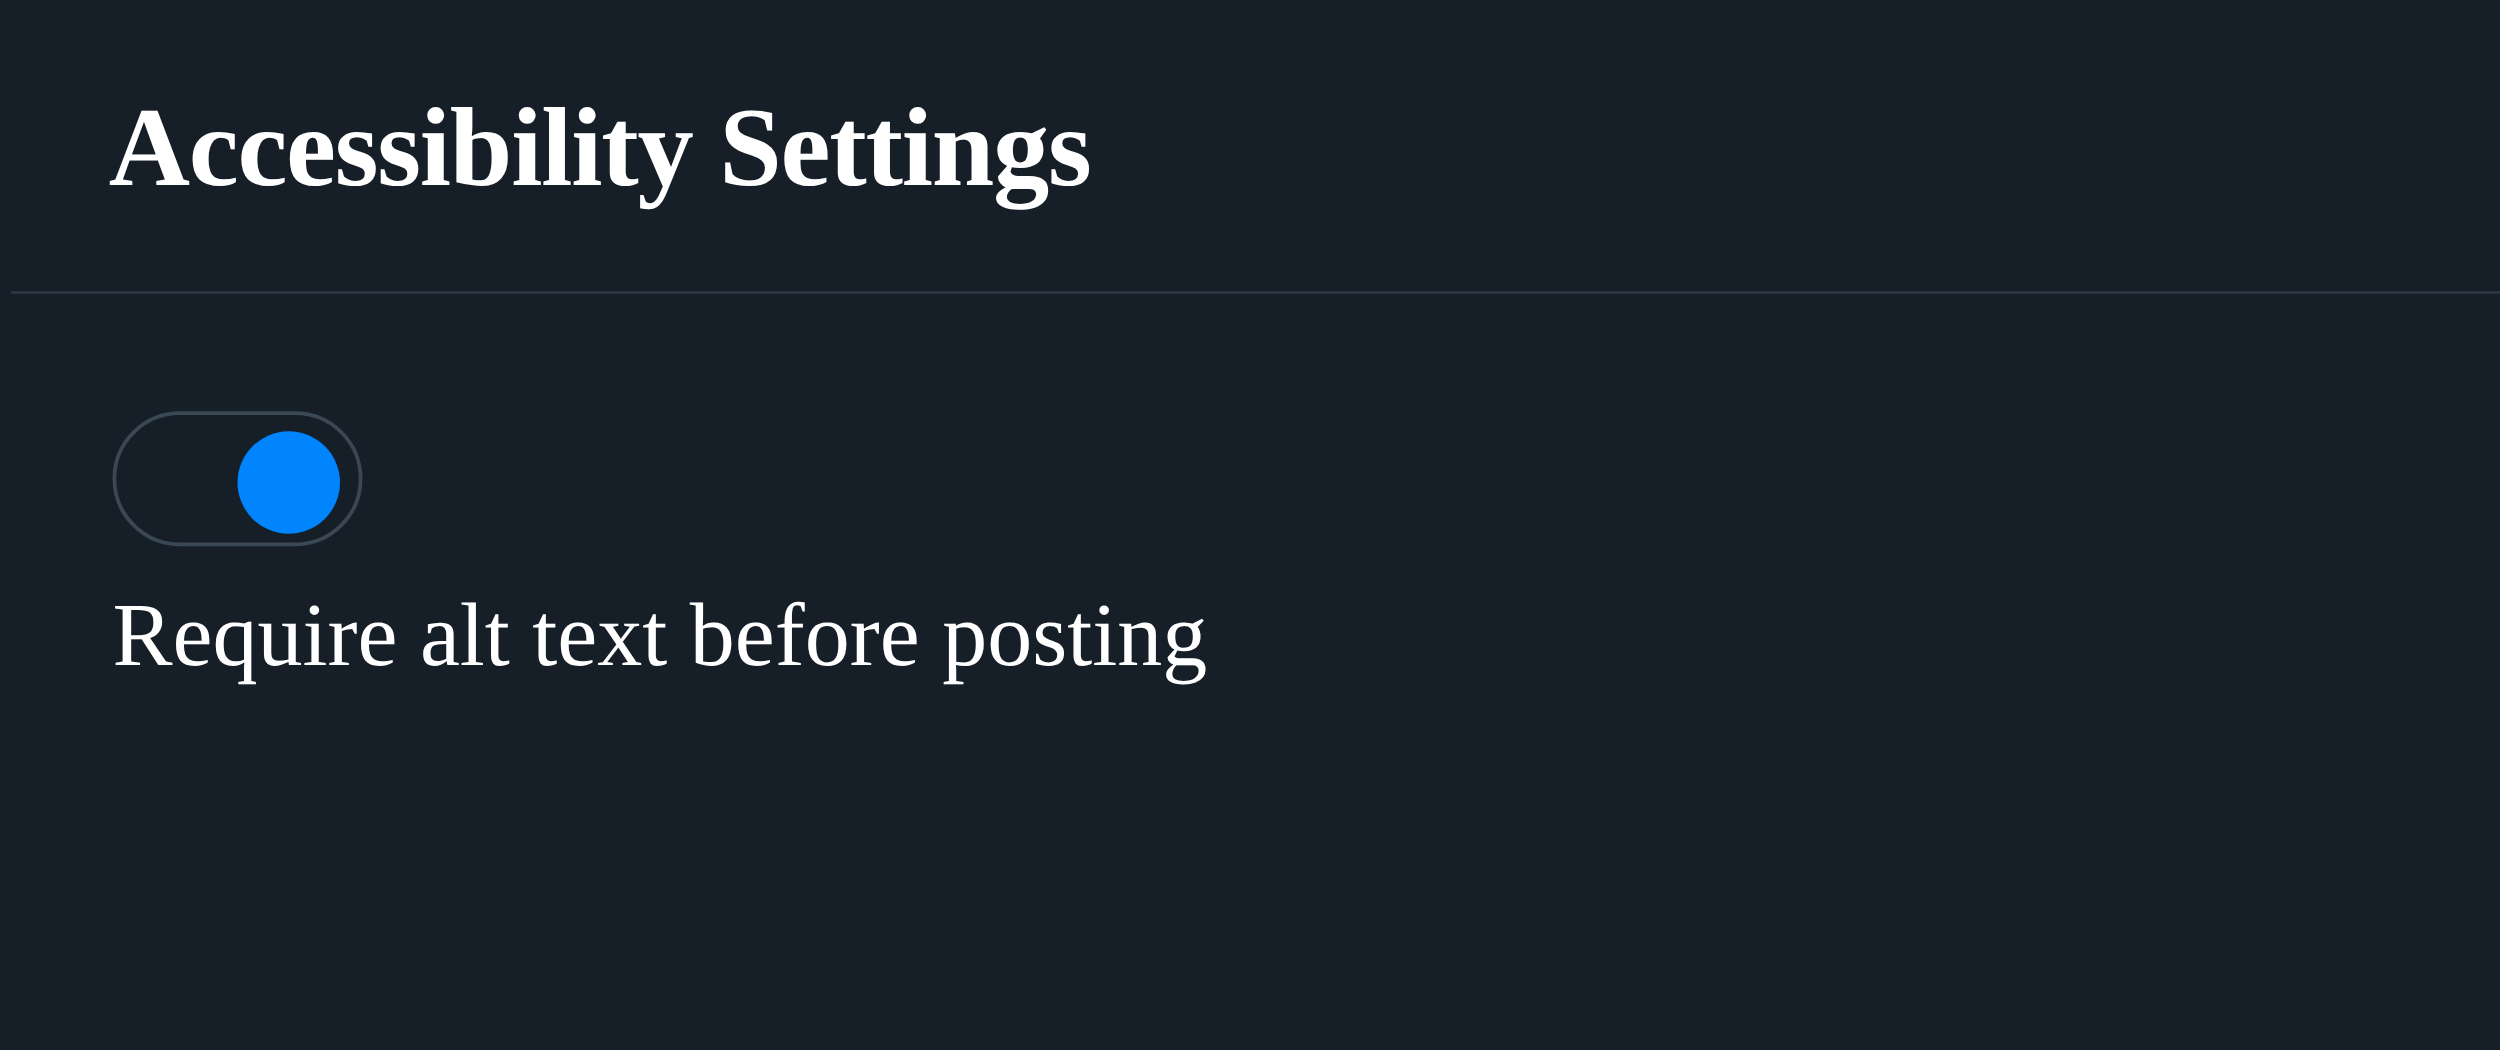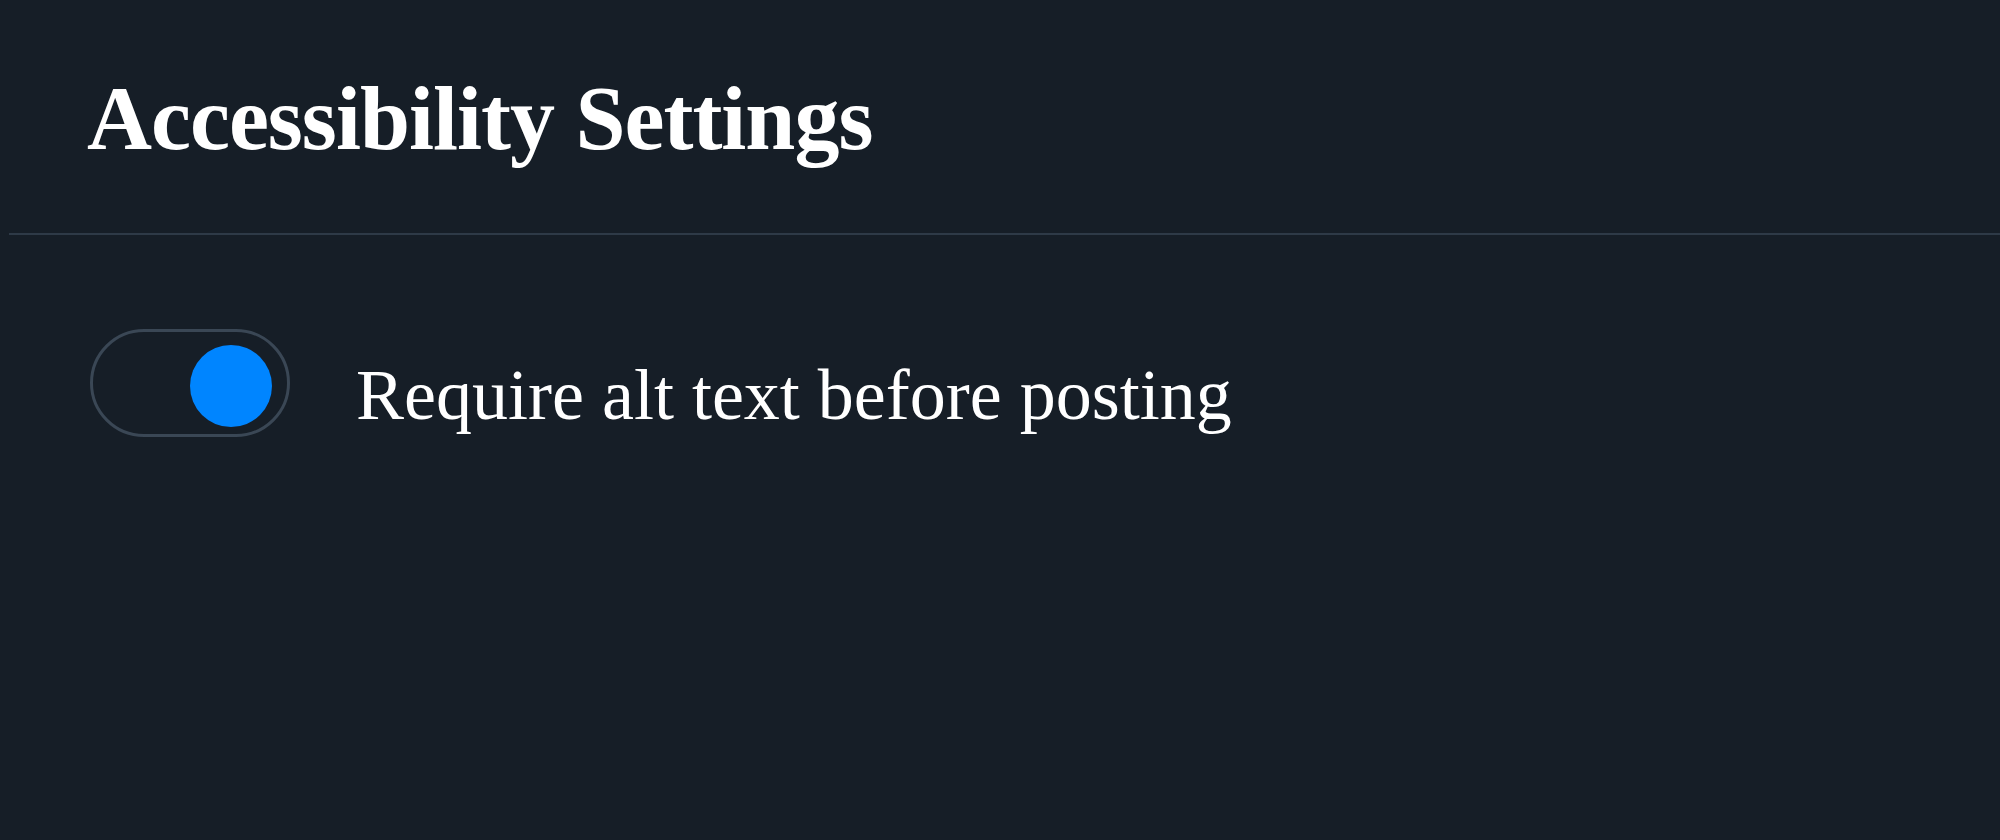--- a/index.html
+++ b/index.html
@@ -30,22 +30,23 @@
       padding: 85px 75px 0 75px;
     }
     .section-title {
       font-size: 72px;
       font-weight: 700;
       color: #ffffff;
       margin-bottom: 135px;
     }
     .setting-row {
       display: flex;
-      align-items: flex-end;
-      gap: 60px;
+      align-items: flex-start;
+      gap: 24px;
+      flex-direction: column;
     }
     .toggle {
       position: relative;
       width: 200px;
       height: 108px;
       border-radius: 54px;
       background-color: transparent;
       border: 3px solid #3a4755;
       cursor: pointer;
       flex-shrink: 0;

